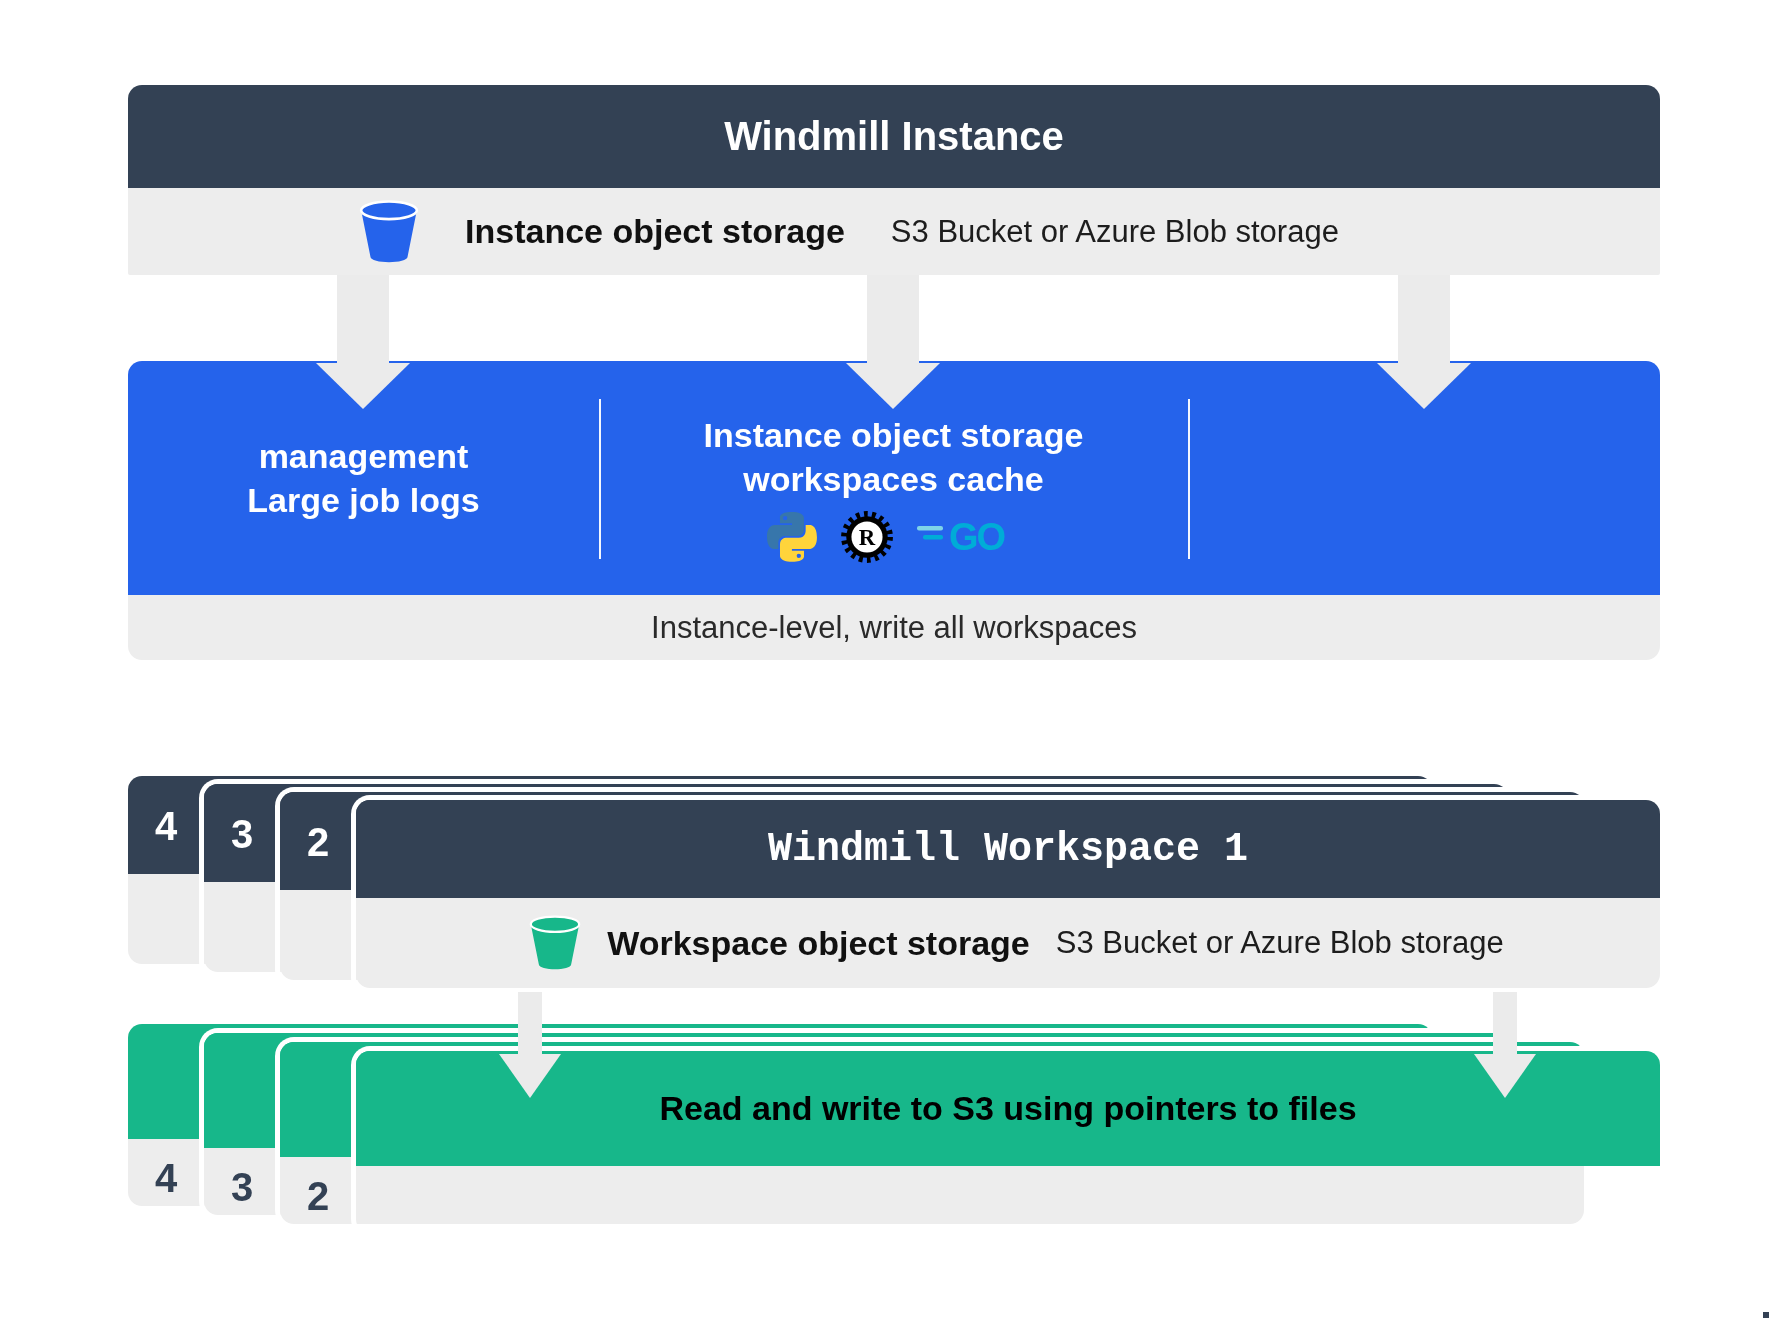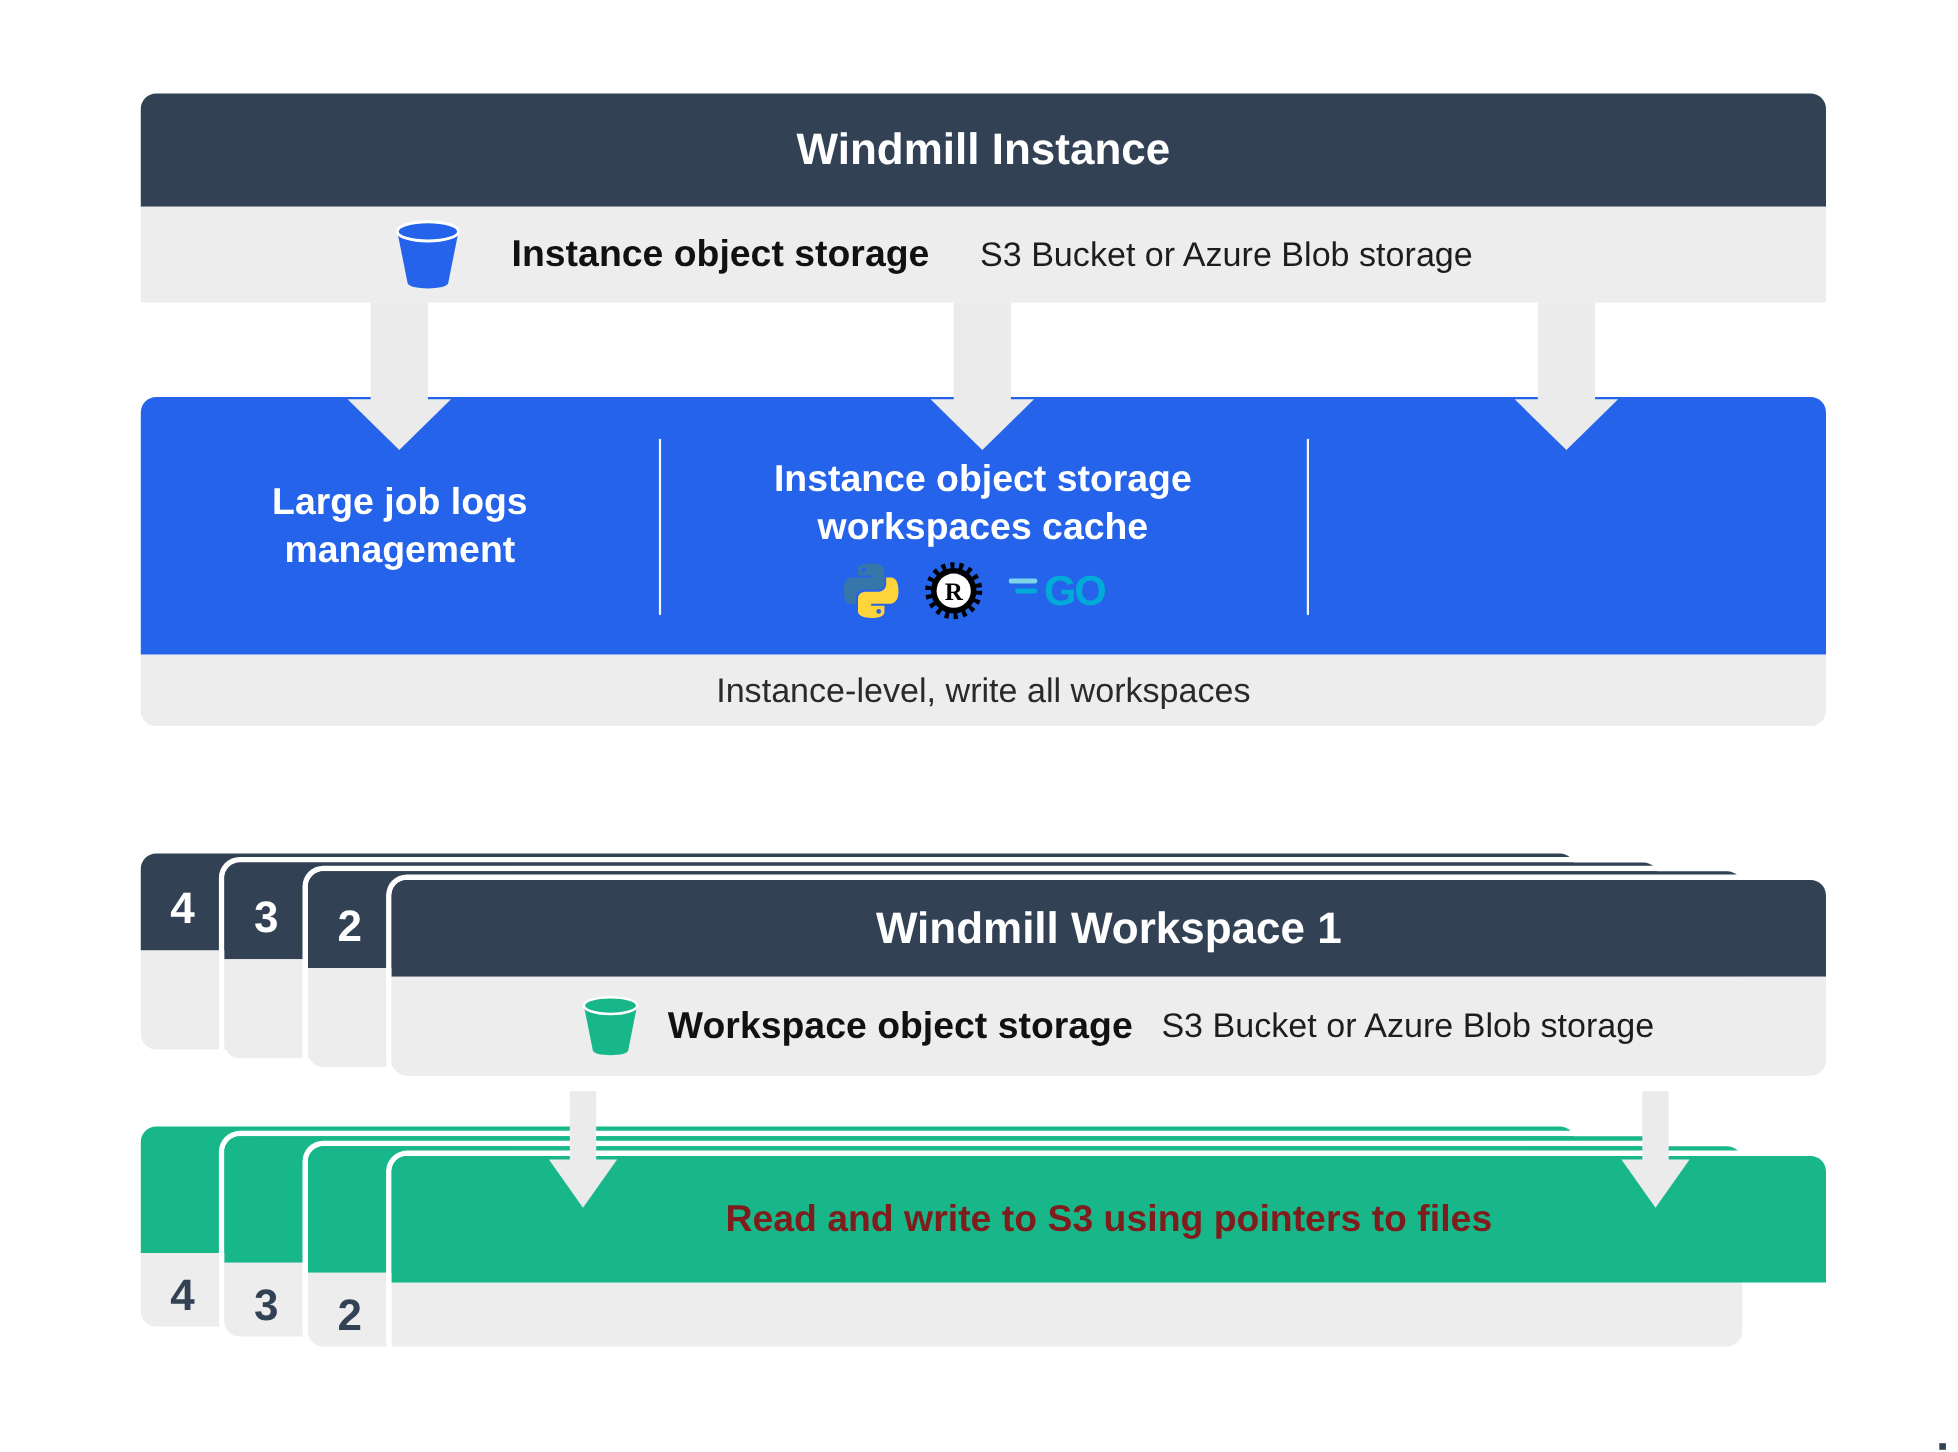--- a/index.html
+++ b/index.html
@@ -37,34 +37,34 @@
   .btxt span{display:block;}
   .vdiv{position:absolute;top:38px;width:2px;height:160px;background:rgba(255,255,255,0.95);}
   .langs{display:flex;align-items:center;column-gap:22px;margin-top:10px;height:56px;}
 
   .inst-caption{position:absolute;left:128px;top:595px;width:1532px;height:65px;background:#ededed;
     border-radius:0 0 14px 14px;display:flex;align-items:center;justify-content:center;
     font-size:31px;color:#2a2a2a;}
 
   
   .ws-card{position:absolute;width:1304px;height:192px;border-radius:14px;box-shadow:0 0 0 5px #ffffff;}
-  .ws-head{height:88px;background:#334154;border-radius:14px 14px 0 0;
-    display:flex;align-items:center;justify-content:center;}
+  .ws-head{height:98px;background:#334154;border-radius:14px 14px 0 0;
+    display:flex;align-items:center;justify-content:center;font-family:Liberation Mono, monospace;}
   .ws-head span{color:#ffffff;font-size:40px;font-weight:700;}
   .ws-body{height:90px;background:#ededed;border-radius:0 0 14px 14px;
     display:flex;align-items:center;justify-content:center;column-gap:26px;padding-left:17px;}
   .badge{position:absolute;left:0;width:76px;text-align:center;font-size:40px;font-weight:700;}
   .badge.light{top:28px;color:#ffffff;}
   .badge.dark{top:132px;color:#334154;}
 
   
   .gr-card{position:absolute;width:1304px;height:182px;border-radius:14px;box-shadow:0 0 0 5px #ffffff;}
   .gr-top{height:115px;background:#17b78a;border-radius:14px 14px 0 0;
     display:flex;align-items:center;justify-content:center;}
-  .gr-top span{color:#7f1d1d;font-size:34px;font-weight:700;}
+  .gr-top span{color:#000000;font-size:34px;font-weight:700;}
   .gr-bottom{height:67px;background:#ededed;border-radius:0 0 14px 14px;
     display:flex;align-items:center;justify-content:center;font-size:31px;color:#2a2a2a;}
 
   .bucket{display:inline-flex;}
   .corner-dot{position:absolute;left:1763px;top:1312px;width:6px;height:6px;background:#334154;}
 </style>
 </head>
 <body>
 
 <div class="page">
@@ -93,22 +93,22 @@
     <div class="head"></div>
   </div>
   <div class="arrow arrow-lg" style="left:1377px">
     <div class="shaft"></div>
     <div class="head"></div>
   </div>
 
   <div class="blue-box">
     <div class="bcol" style="left:0;width:471px">
       <div class="btxt">
+        <span>management</span>
         <span>Large job logs</span>
-        <span>management</span>
       </div>
     </div>
     <div class="vdiv" style="left:471px"></div>
     <div class="bcol mid" style="left:473px;width:585px">
       <div class="btxt">
         <span>Instance object storage</span>
         <span>workspaces cache</span>
       </div>
       <div class="langs">
         <span>

